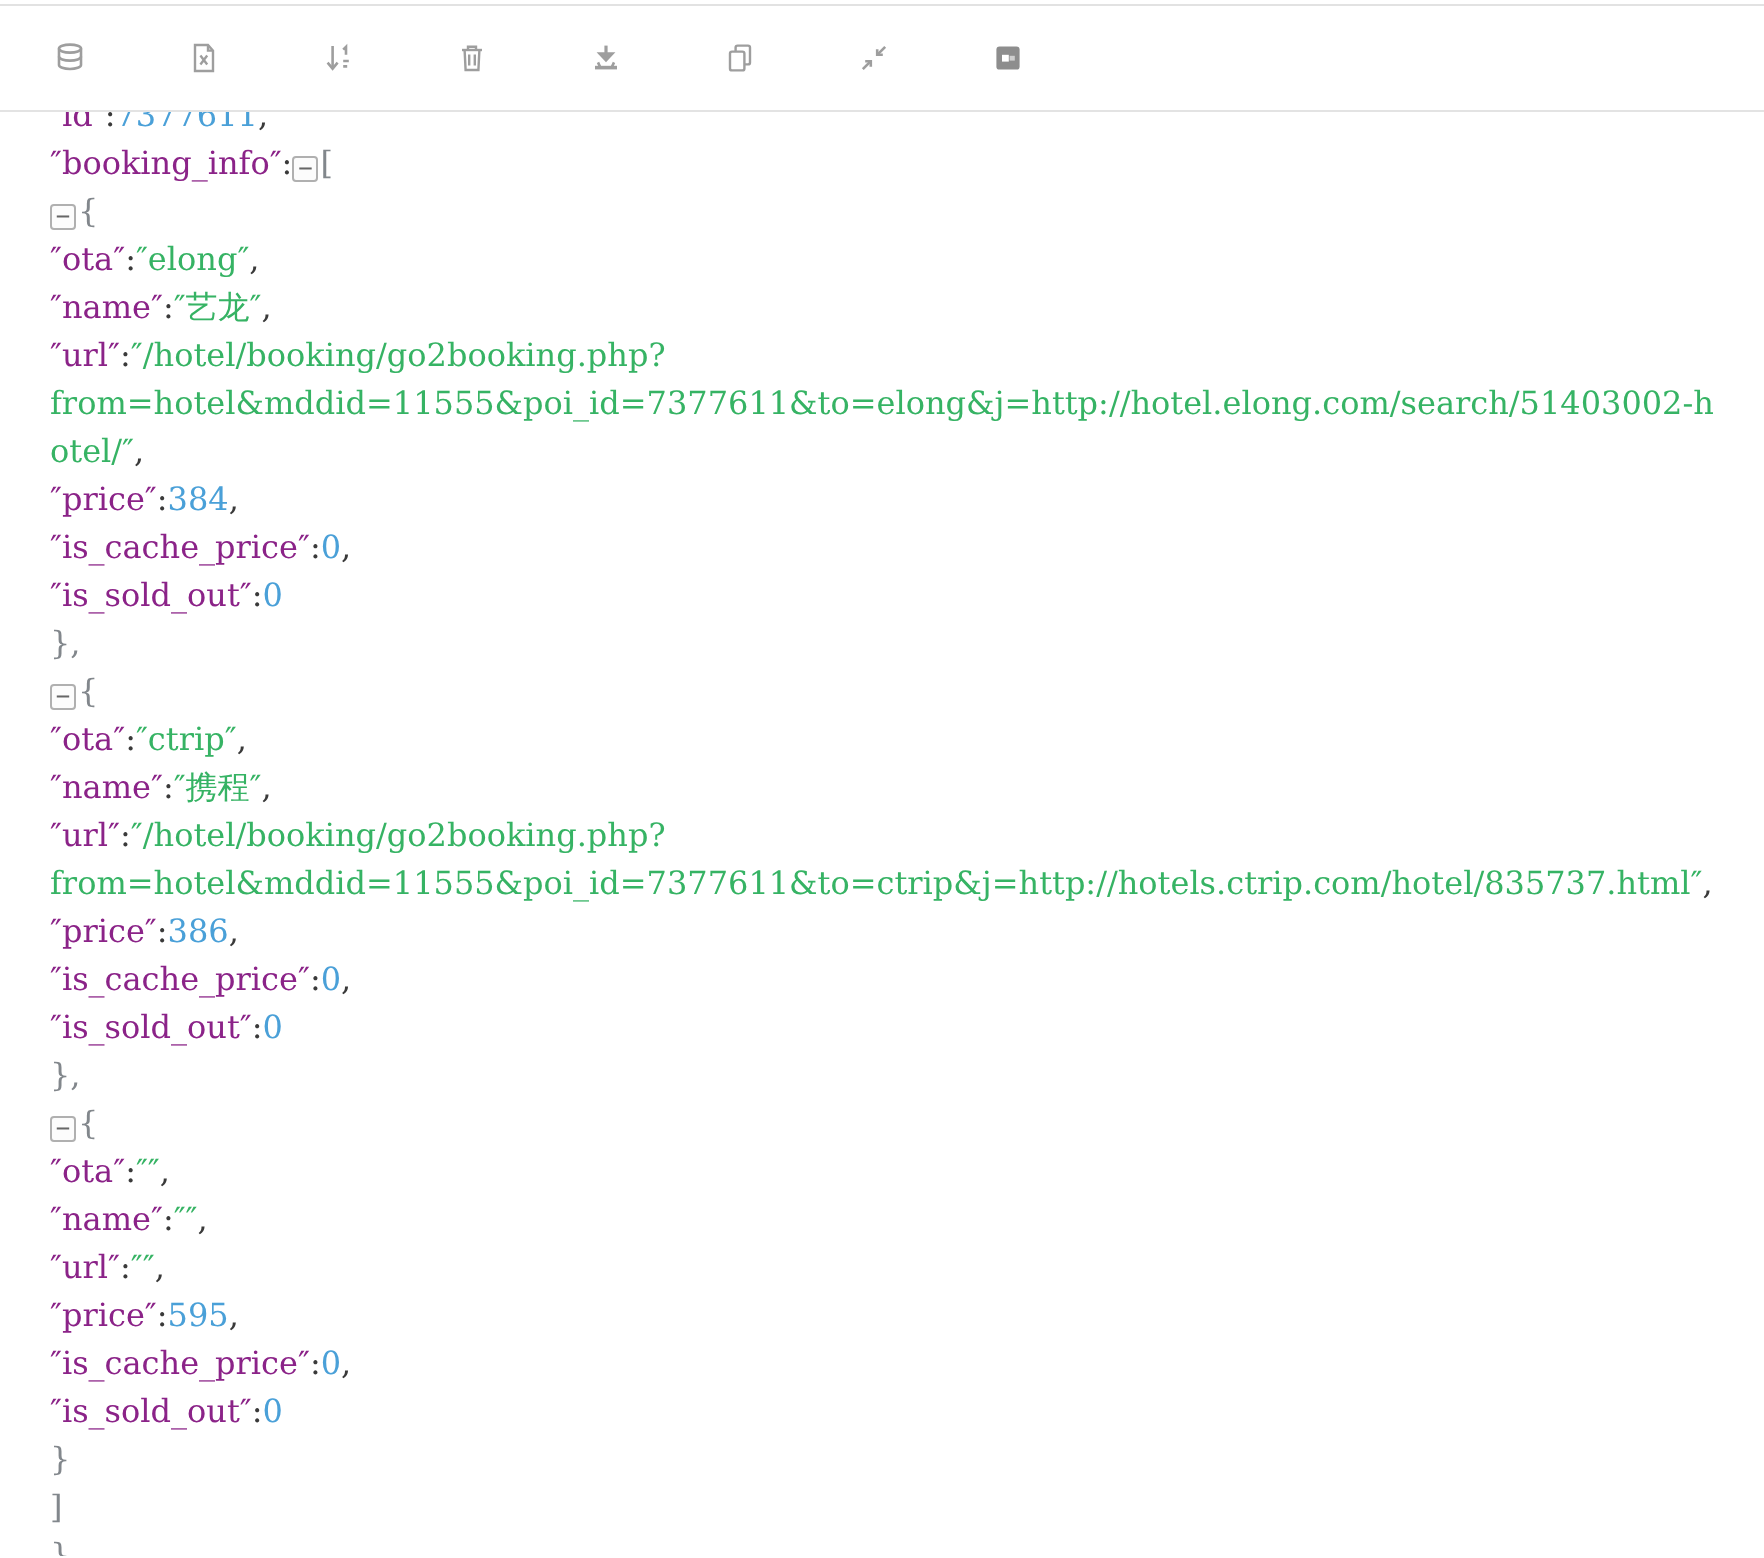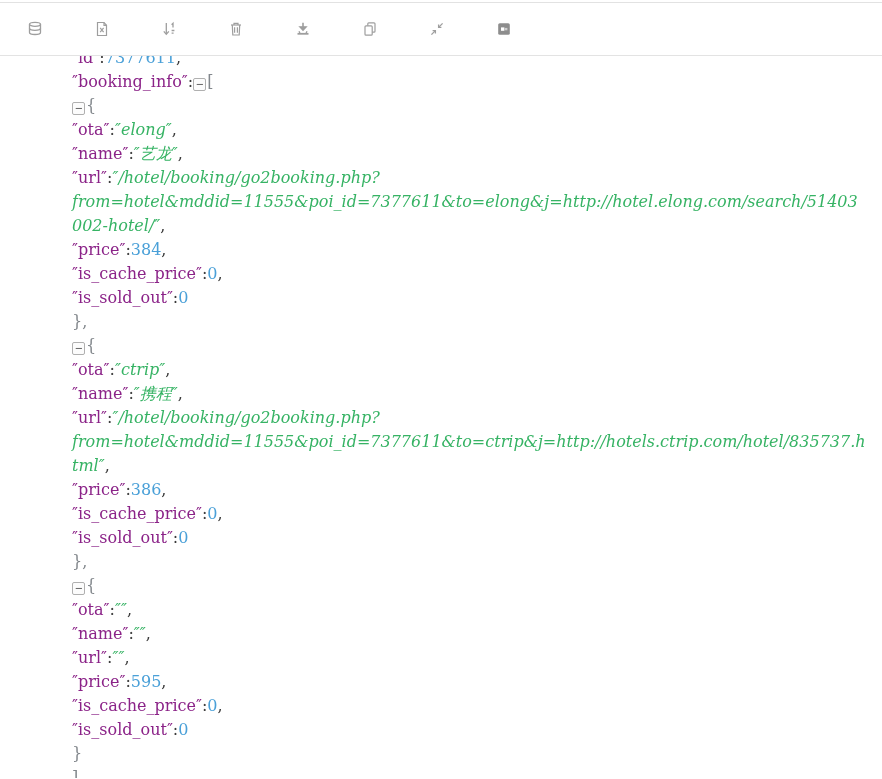--- a/index.html
+++ b/index.html
@@ -25,39 +25,38 @@
     margin-right: 49px;
     display: inline-flex; align-items: center; justify-content: center;
     cursor: pointer;
   }
   .tbtn svg { display: block; }
   
   .viewer-wrap {
     position: relative; z-index: 1;
     height: 722px;
     overflow: hidden;
-    margin-left: 47px;
   }
   .viewer {
     margin-top: -10px;
     padding: 0 16px 0 25px;
     font-size: 16px;
     line-height: 24px;
     color: #3a3a3a;
     white-space: pre-wrap;
     word-break: break-all;
   }
   .line { min-height: 24px; }
   .l1 { text-indent: 200px; }
   .l2 { text-indent: 270px; }
   .l3 { text-indent: 338px; }
   .l4 { text-indent: 405px; }
   .line br + * , .line { text-indent: inherit; }
   .tk-key    { color: #8b2388; }
-  .tk-string { color: #36b364; font-style: italic; }
+  .tk-string { color: #36b364; }
   .tk-number { color: #4aa0d8; }
   .tk-punct  { color: #3a3a3a; }
   .tk-brace  { color: #82878c; }
   .collapser {
     display: inline-block;
     width: 13px; height: 13px;
     line-height: 11px;
     border: 1px solid #b0b0b0;
     border-radius: 2px;
     background: #fcfcfc;

